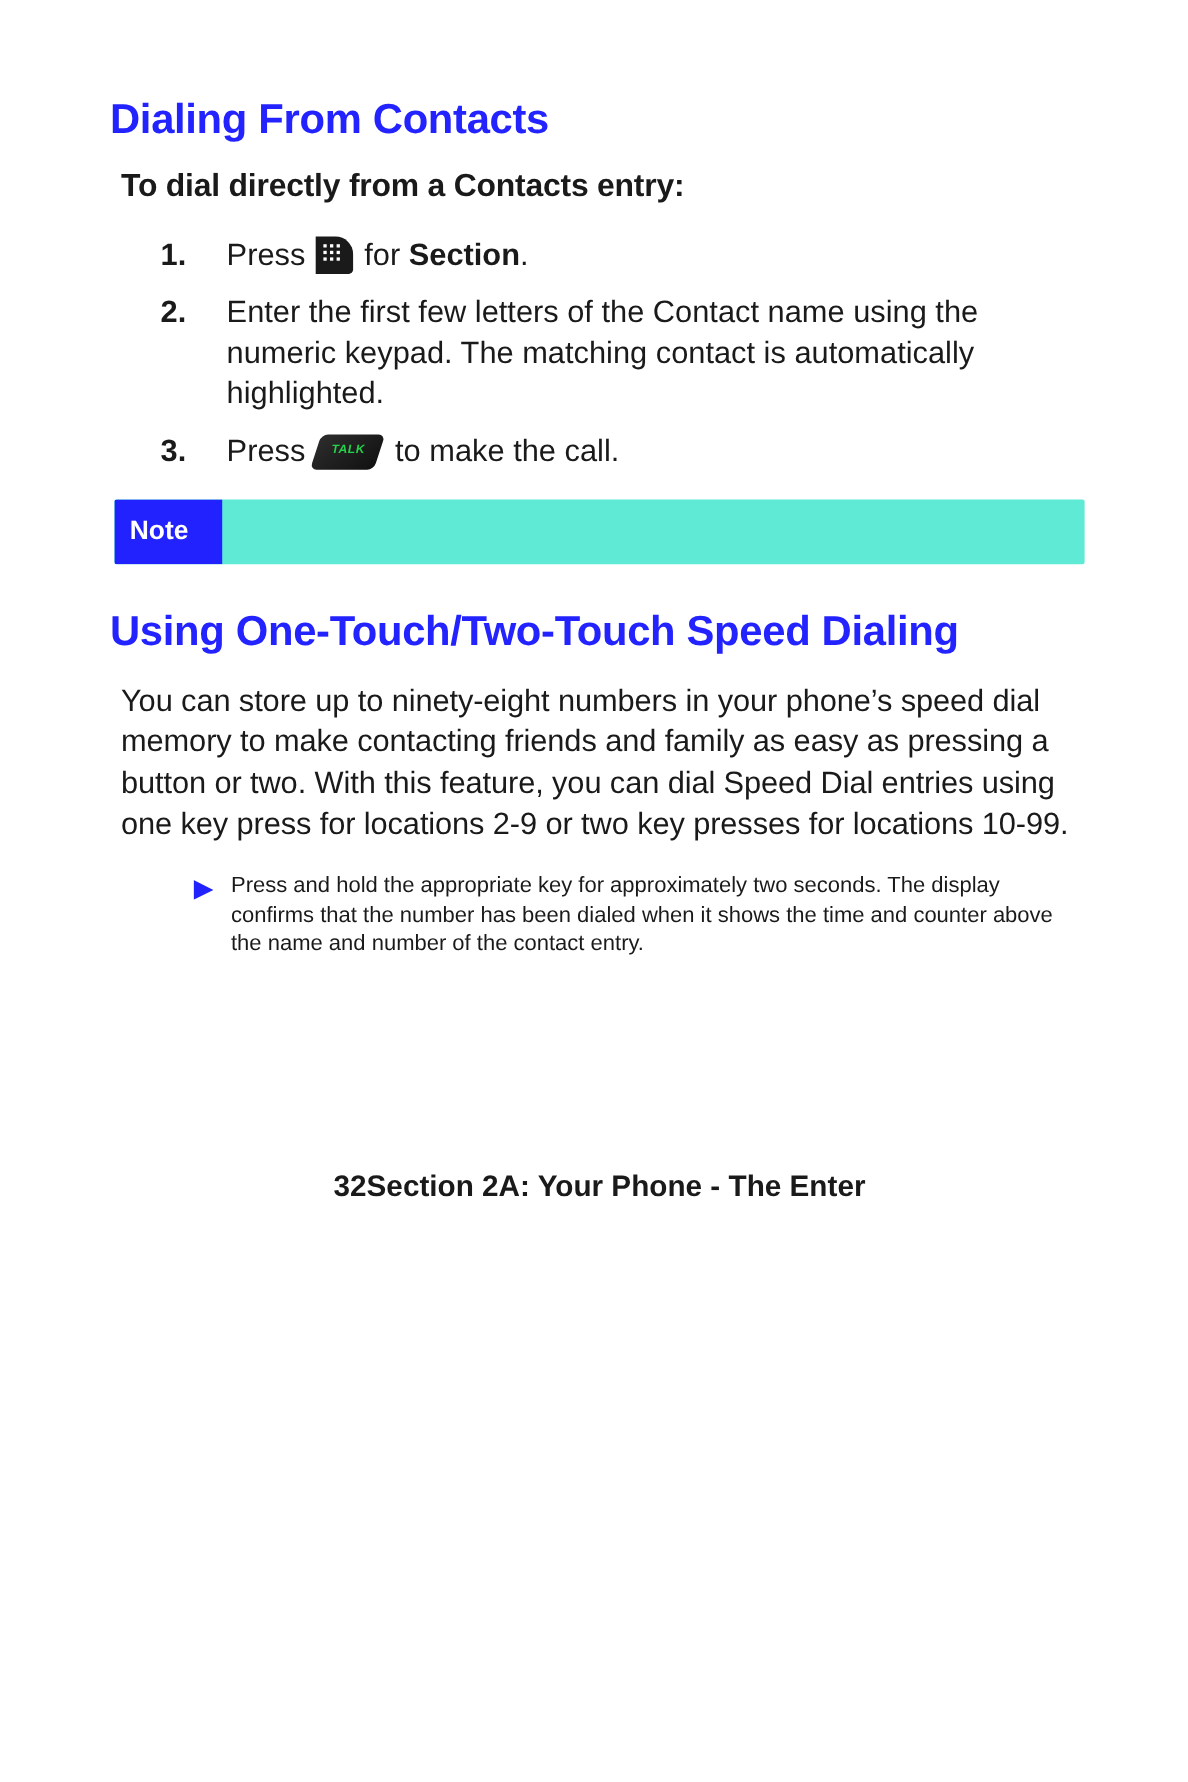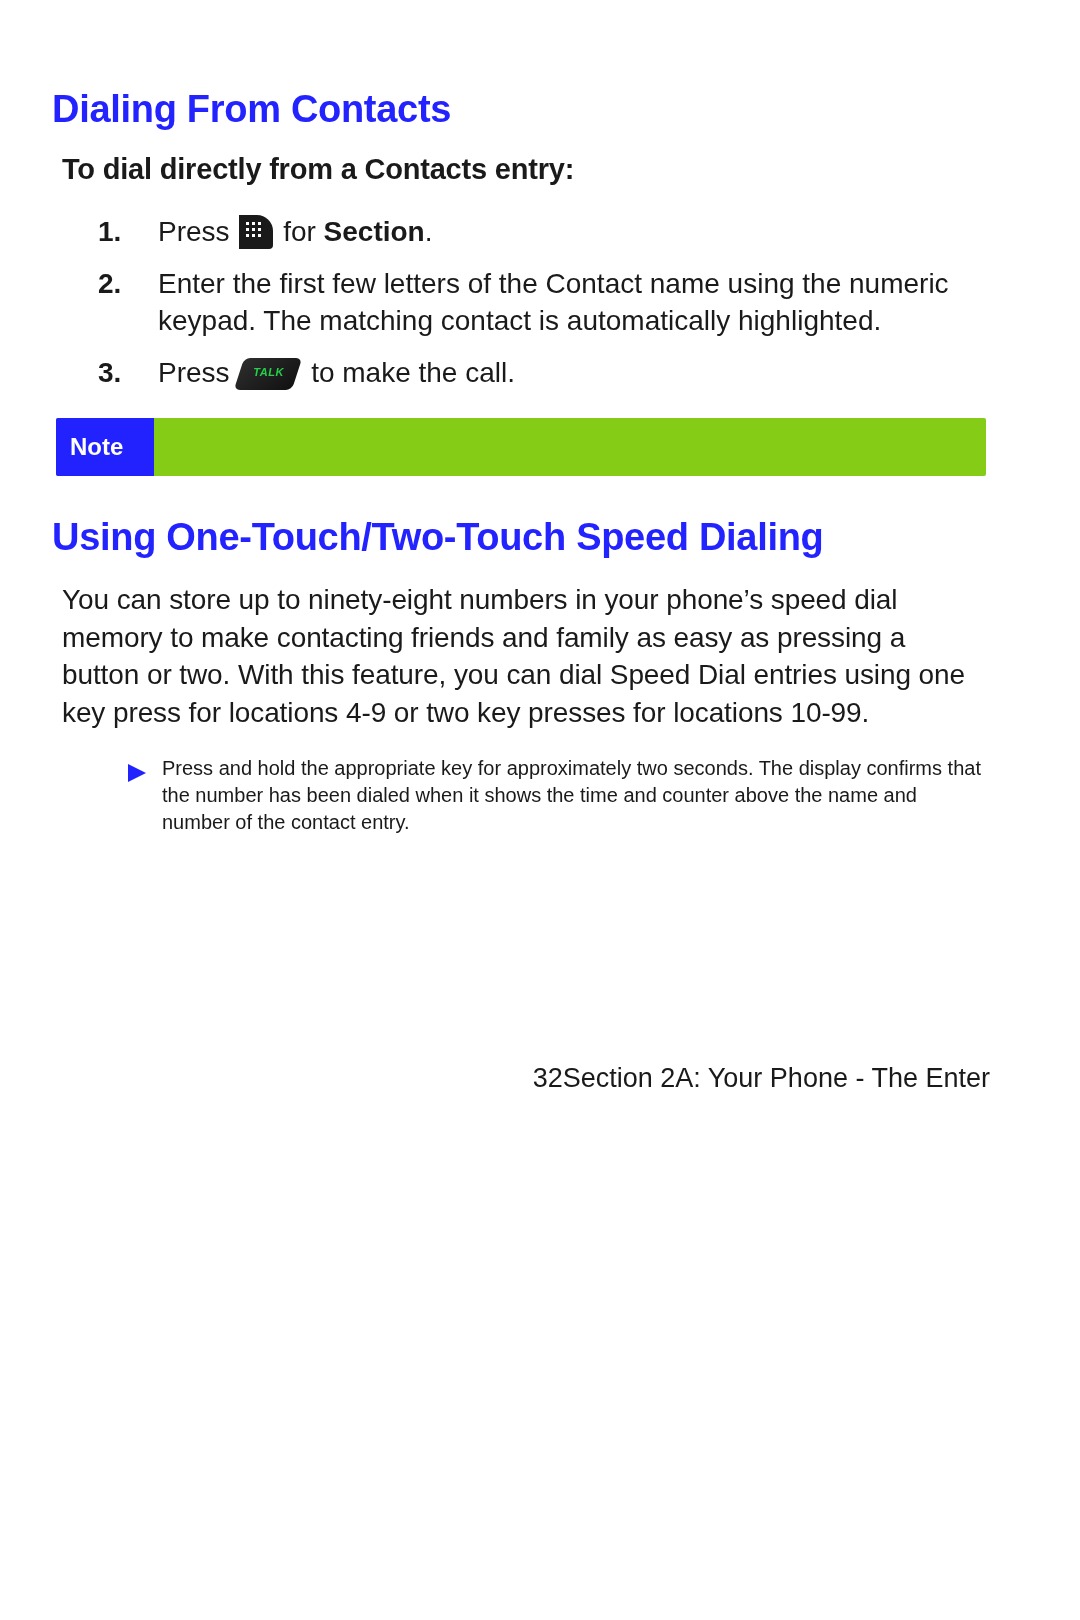--- a/index.html
+++ b/index.html
@@ -9,21 +9,21 @@
     width: 1080px;
     height: 1620px;
     font-family: "Myriad Pro", "Segoe UI", "Helvetica Neue", Arial, sans-serif;
     color: #1a1a1a;
   }
   .page {
     position: relative;
     box-sizing: border-box;
     width: 1080px;
     height: 1172px;
-    padding: 88px 90px 0 52px;
+    padding: 88px 90px 0 100px;
   }
   h2.section-title {
     color: #2323ff;
     font-weight: 700;
     font-size: 38px;
     margin: 0 0 22px 0;
     letter-spacing: -0.3px;
   }
   .subhead {
     font-weight: 700;
@@ -99,21 +99,21 @@
   }
   .bold { font-weight: 700; }
 
   .note-box {
     display: flex;
     margin: 23px 4px 40px 4px;
     border-radius: 2px;
     overflow: hidden;
     font-size: 24px;
     line-height: 1.28;
-    background: #84cc16;
+    background: #5eead4;
     align-items: center;
   }
   .note-label {
     background: #2222ff;
     color: #fff;
     font-weight: 700;
     padding: 14px 14px 14px 14px;
     flex: 0 0 auto;
     width: 70px;
   }
@@ -141,22 +141,22 @@
     margin-right: 16px;
     flex: 0 0 auto;
   }
 
   .footer {
     position: absolute;
     left: 100px;
     right: 90px;
     bottom: 78px;
     display: flex;
-    justify-content: flex-end;
-    font-weight: 400;
+    justify-content: center;
+    font-weight: 700;
     font-size: 27px;
   }
 </style>
 </head>
 <body>
 
 <div class="page">
 
   <h2 class="section-title">Dialing From Contacts</h2>
 
@@ -176,21 +176,21 @@
       <span>Press </span><span class="inline-icon talk-key"></span><span> to make the call.</span>
     </li>
   </ol>
 
   <div class="note-box">
     <div class="note-label">Note</div>
   </div>
 
   <h2 class="section-title">Using One-Touch/Two-Touch Speed Dialing</h2>
 
-  <p class="body-para">You can store up to ninety-eight numbers in your phone’s speed dial memory to make contacting friends and family as easy as pressing a button or two. With this feature, you can dial Speed Dial entries using one key press for locations 4-9 or two key presses for locations 10-99.</p>
+  <p class="body-para">You can store up to ninety-eight numbers in your phone’s speed dial memory to make contacting friends and family as easy as pressing a button or two. With this feature, you can dial Speed Dial entries using one key press for locations 2-9 or two key presses for locations 10-99.</p>
 
 
   <div class="bullet-block">
     <div class="bullet-marker">
       <svg width="18" height="18" viewBox="0 0 10 10">
           <polygon points="0,0 10,5 0,10" fill="#2222ff"></polygon>
         </svg>
     </div>
     <div>Press and hold the appropriate key for approximately two seconds. The display confirms that the number has been dialed when it shows the time and counter above the name and number of the contact entry.</div>
   </div>

